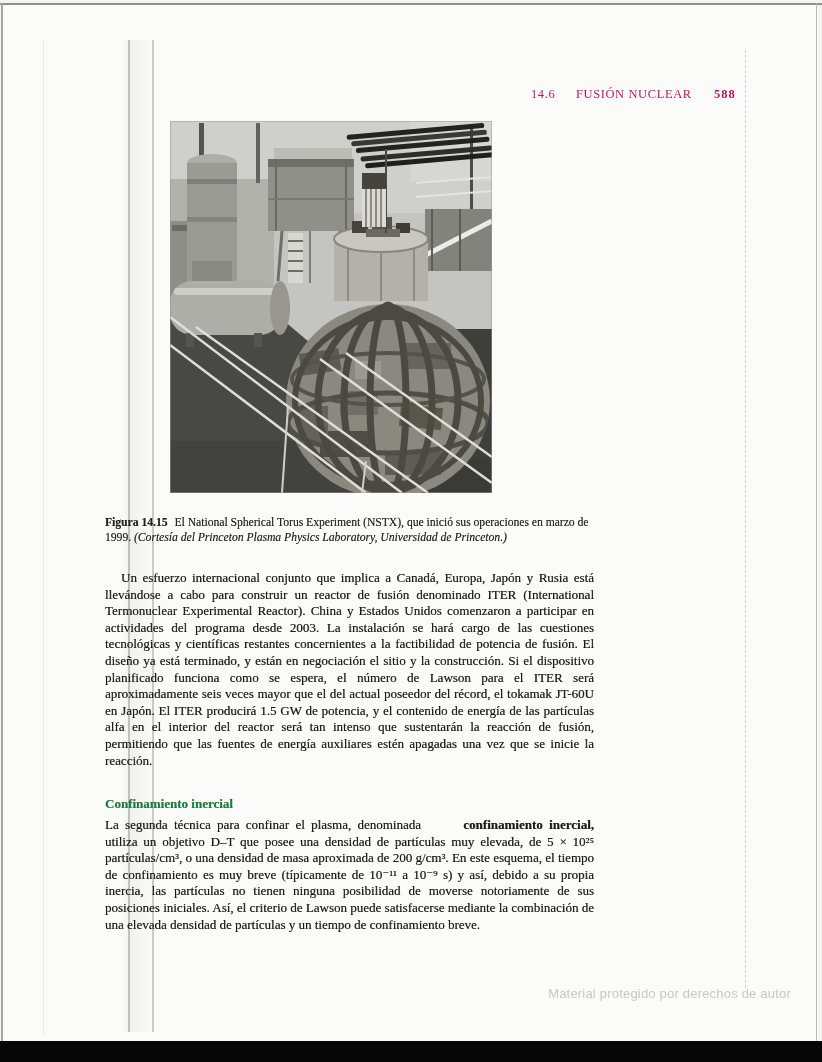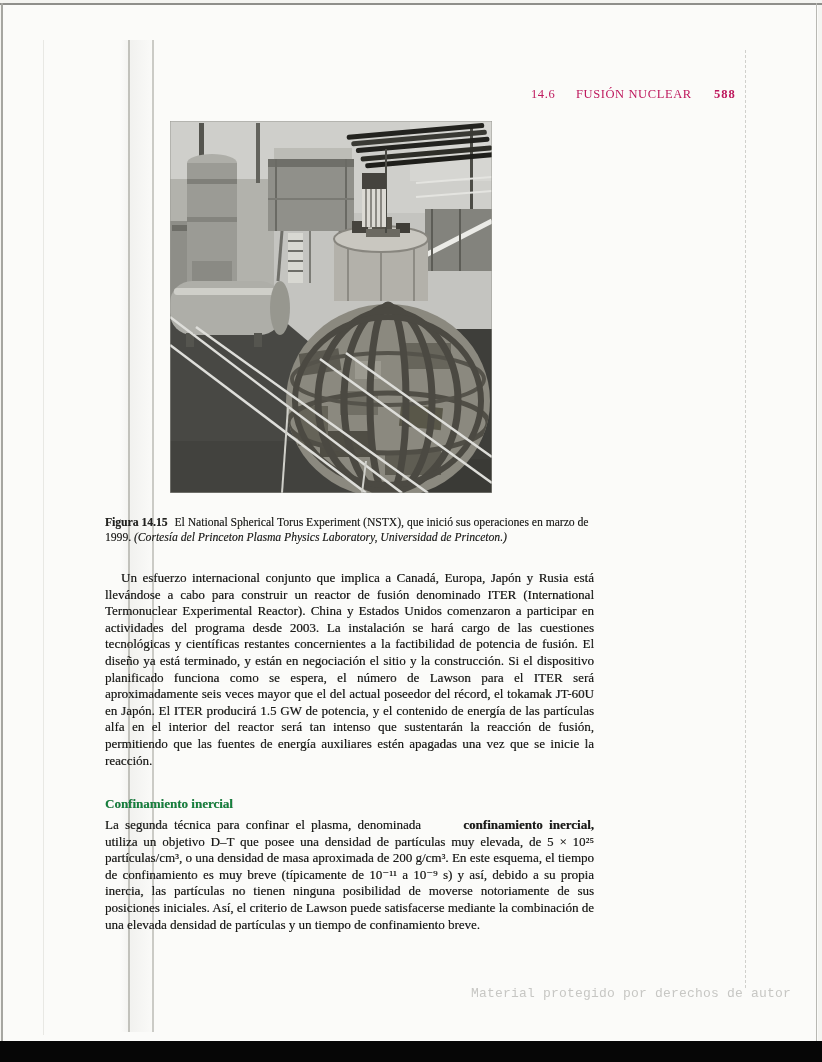--- a/index.html
+++ b/index.html
@@ -54,21 +54,21 @@
   .p2 b{font-weight:bold;margin-left:36px;}
   .subhead{
     position:absolute;left:105px;top:796px;margin:0;
     font-size:13px;font-weight:bold;color:#15803d;
     text-shadow:.3px 0 0 rgba(44,44,42,.4);
   }
 
   
   .watermark{
     position:absolute;right:31px;top:986px;
-    font-family:Liberation Mono, monospace;
+    font-family:Liberation Sans, sans-serif;
     font-size:13px;color:#c7c7c4;letter-spacing:.2px;
   }
 
   
   .blackbar{position:absolute;left:0;top:1041px;width:822px;height:21px;background:#060606;}
 </style>
 </head>
 <body>
 
 <div class="sheet"></div>

